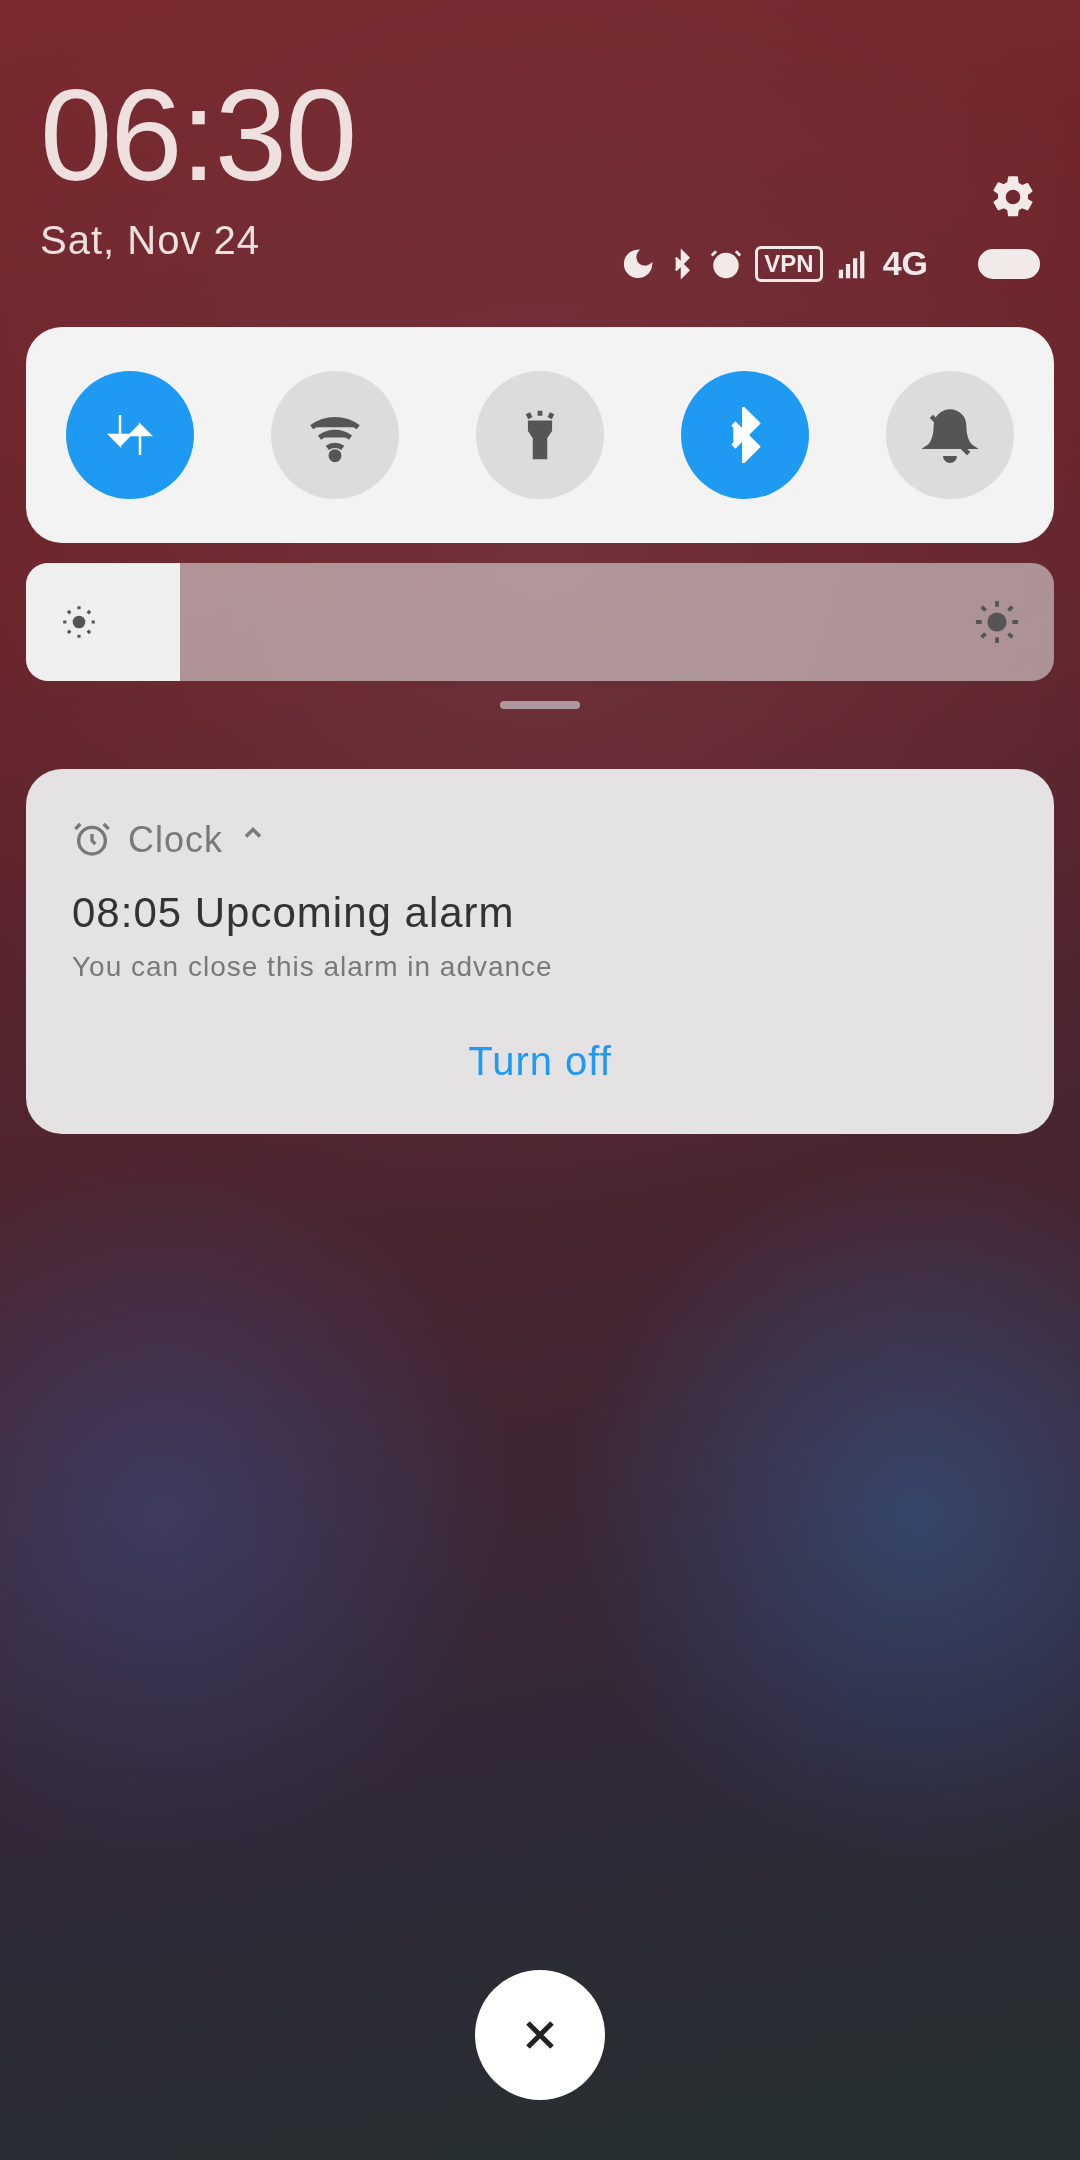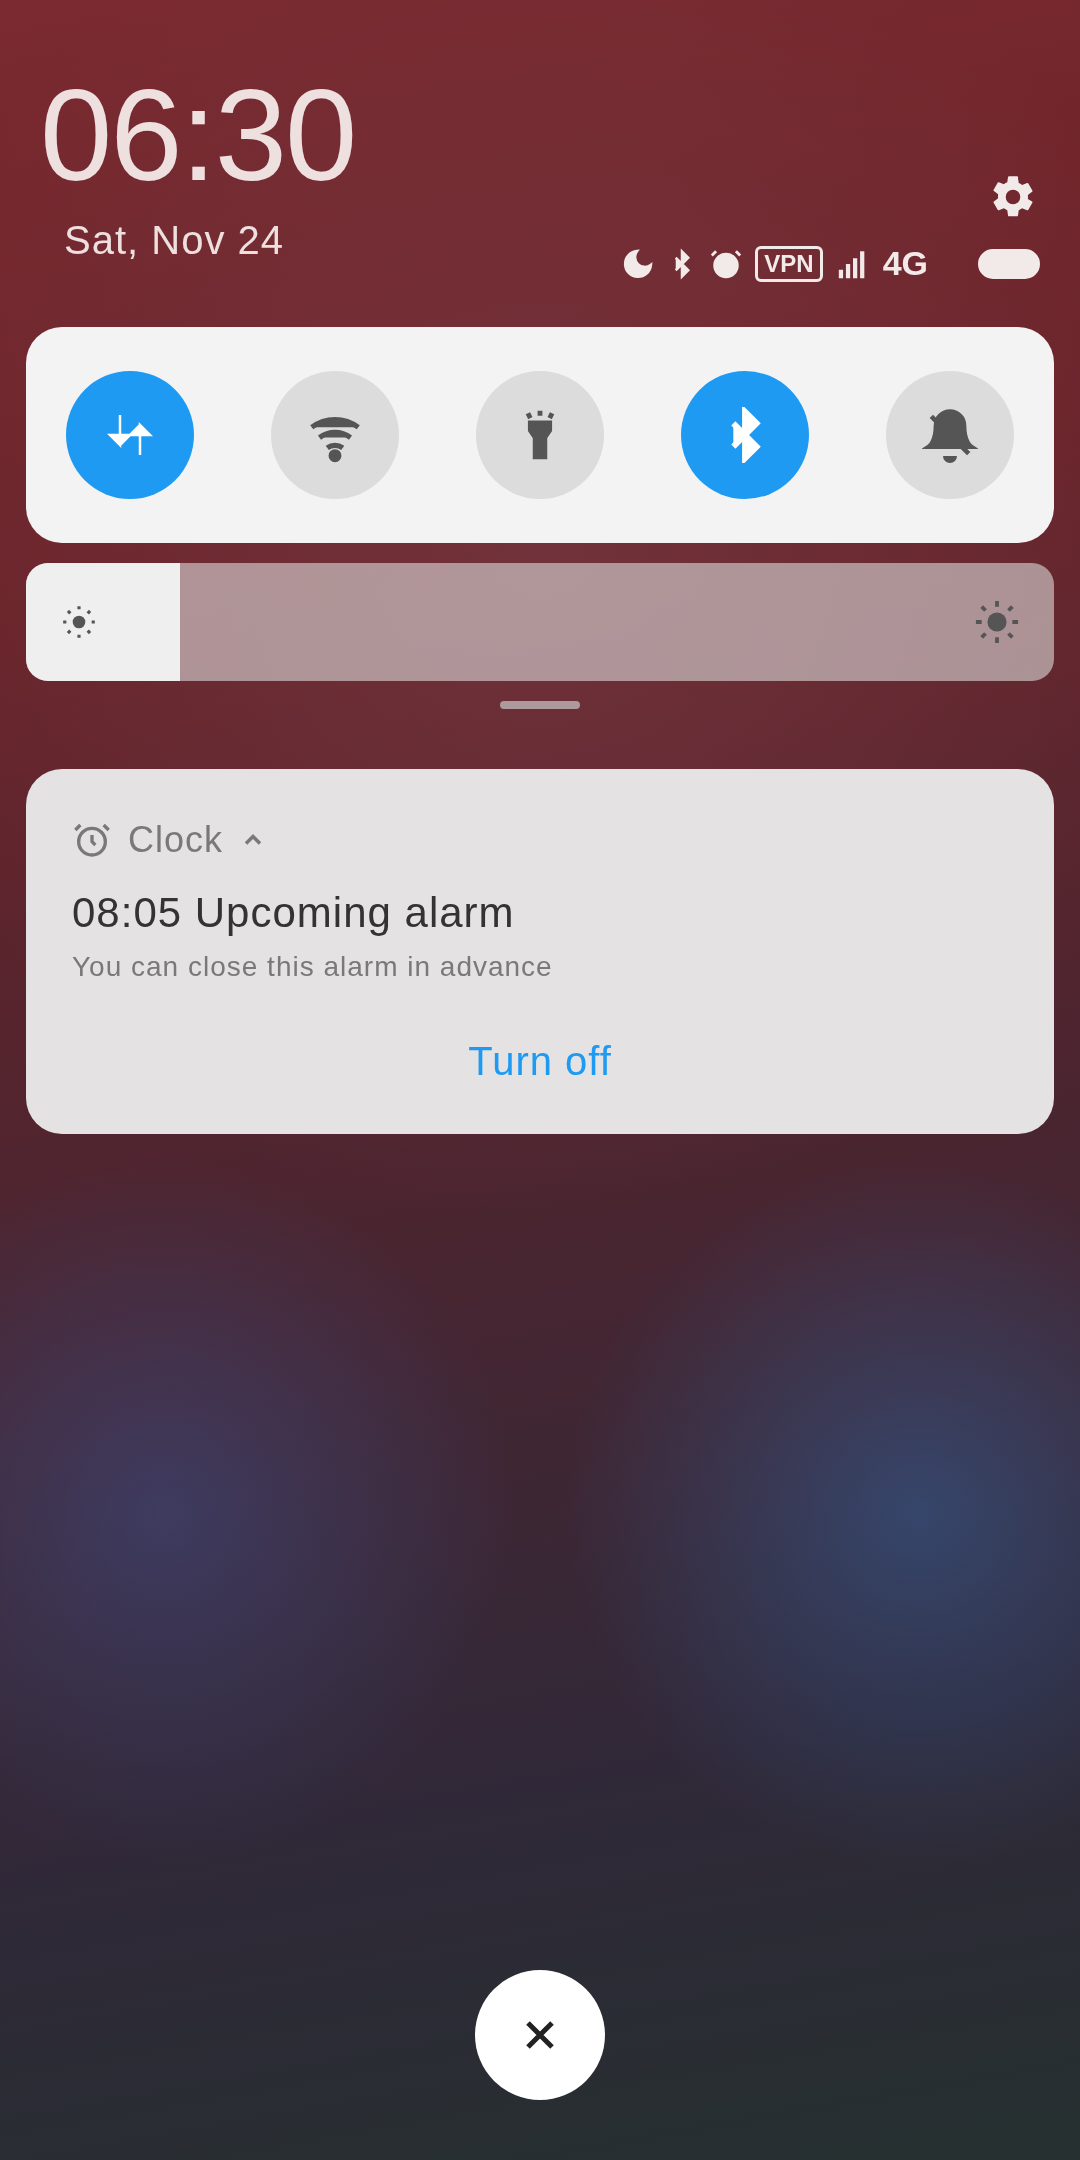--- a/index.html
+++ b/index.html
@@ -23,21 +23,20 @@
     letter-spacing: -2px;
     color: #efe0e0;
     line-height: 1;
   }
   .clock-date {
     font-size: 40px;
     font-weight: 400;
     color: #efe0e0;
     margin-top: 18px;
     letter-spacing: 1px;
-    margin-left: 24px;
   }
   .settings-gear {
     position: absolute;
     right: 40px;
     top: 170px;
     width: 54px; height: 54px;
     display: flex; align-items: center; justify-content: center;
   }
   .status-row {
     position: absolute;
@@ -117,21 +116,21 @@
   }
 
   
   .notif {
     margin: 60px 26px 0 26px;
     background: #e4e2e2;
     border-radius: 36px;
     padding: 50px 46px 50px 46px;
   }
   .notif-app-row {
-    display: flex; align-items: center; gap: 16px;
+    display: flex; align-items: flex-start; gap: 16px;
     color: #7a7878;
     font-size: 36px;
     letter-spacing: 1px;
   }
   .notif-title {
     margin-top: 28px;
     font-size: 42px;
     color: #333;
     letter-spacing: 1px;
   }

